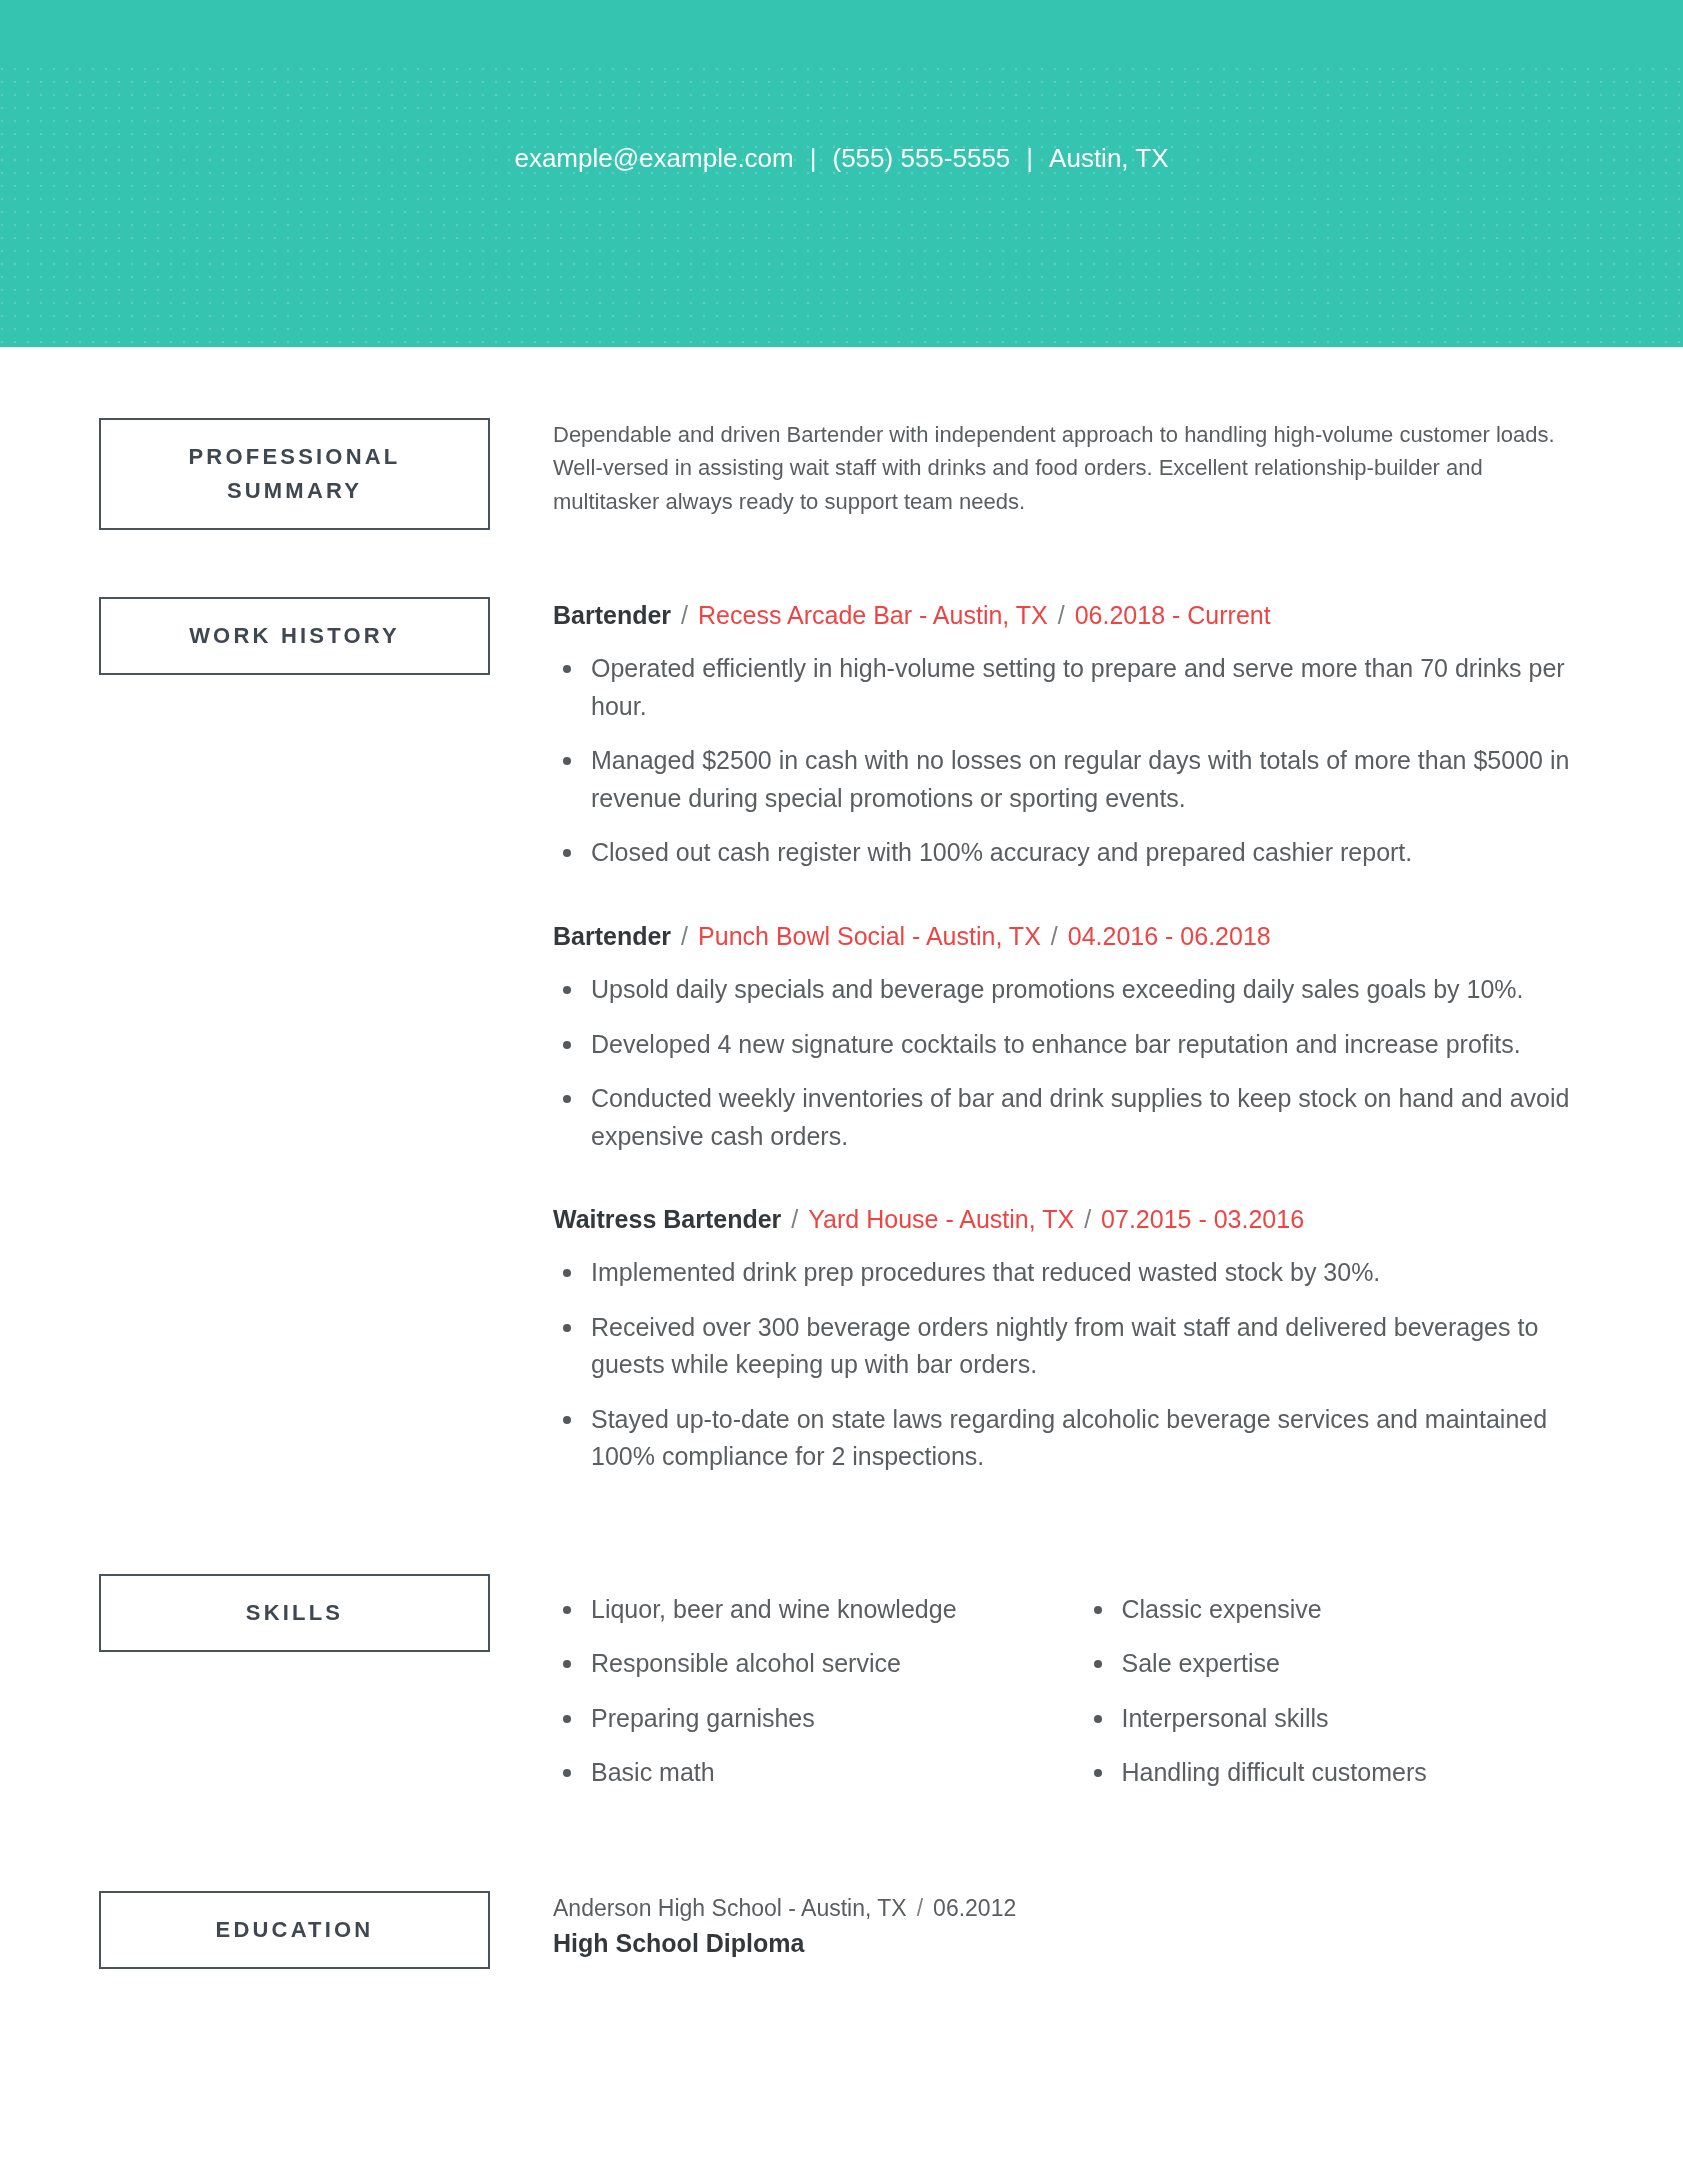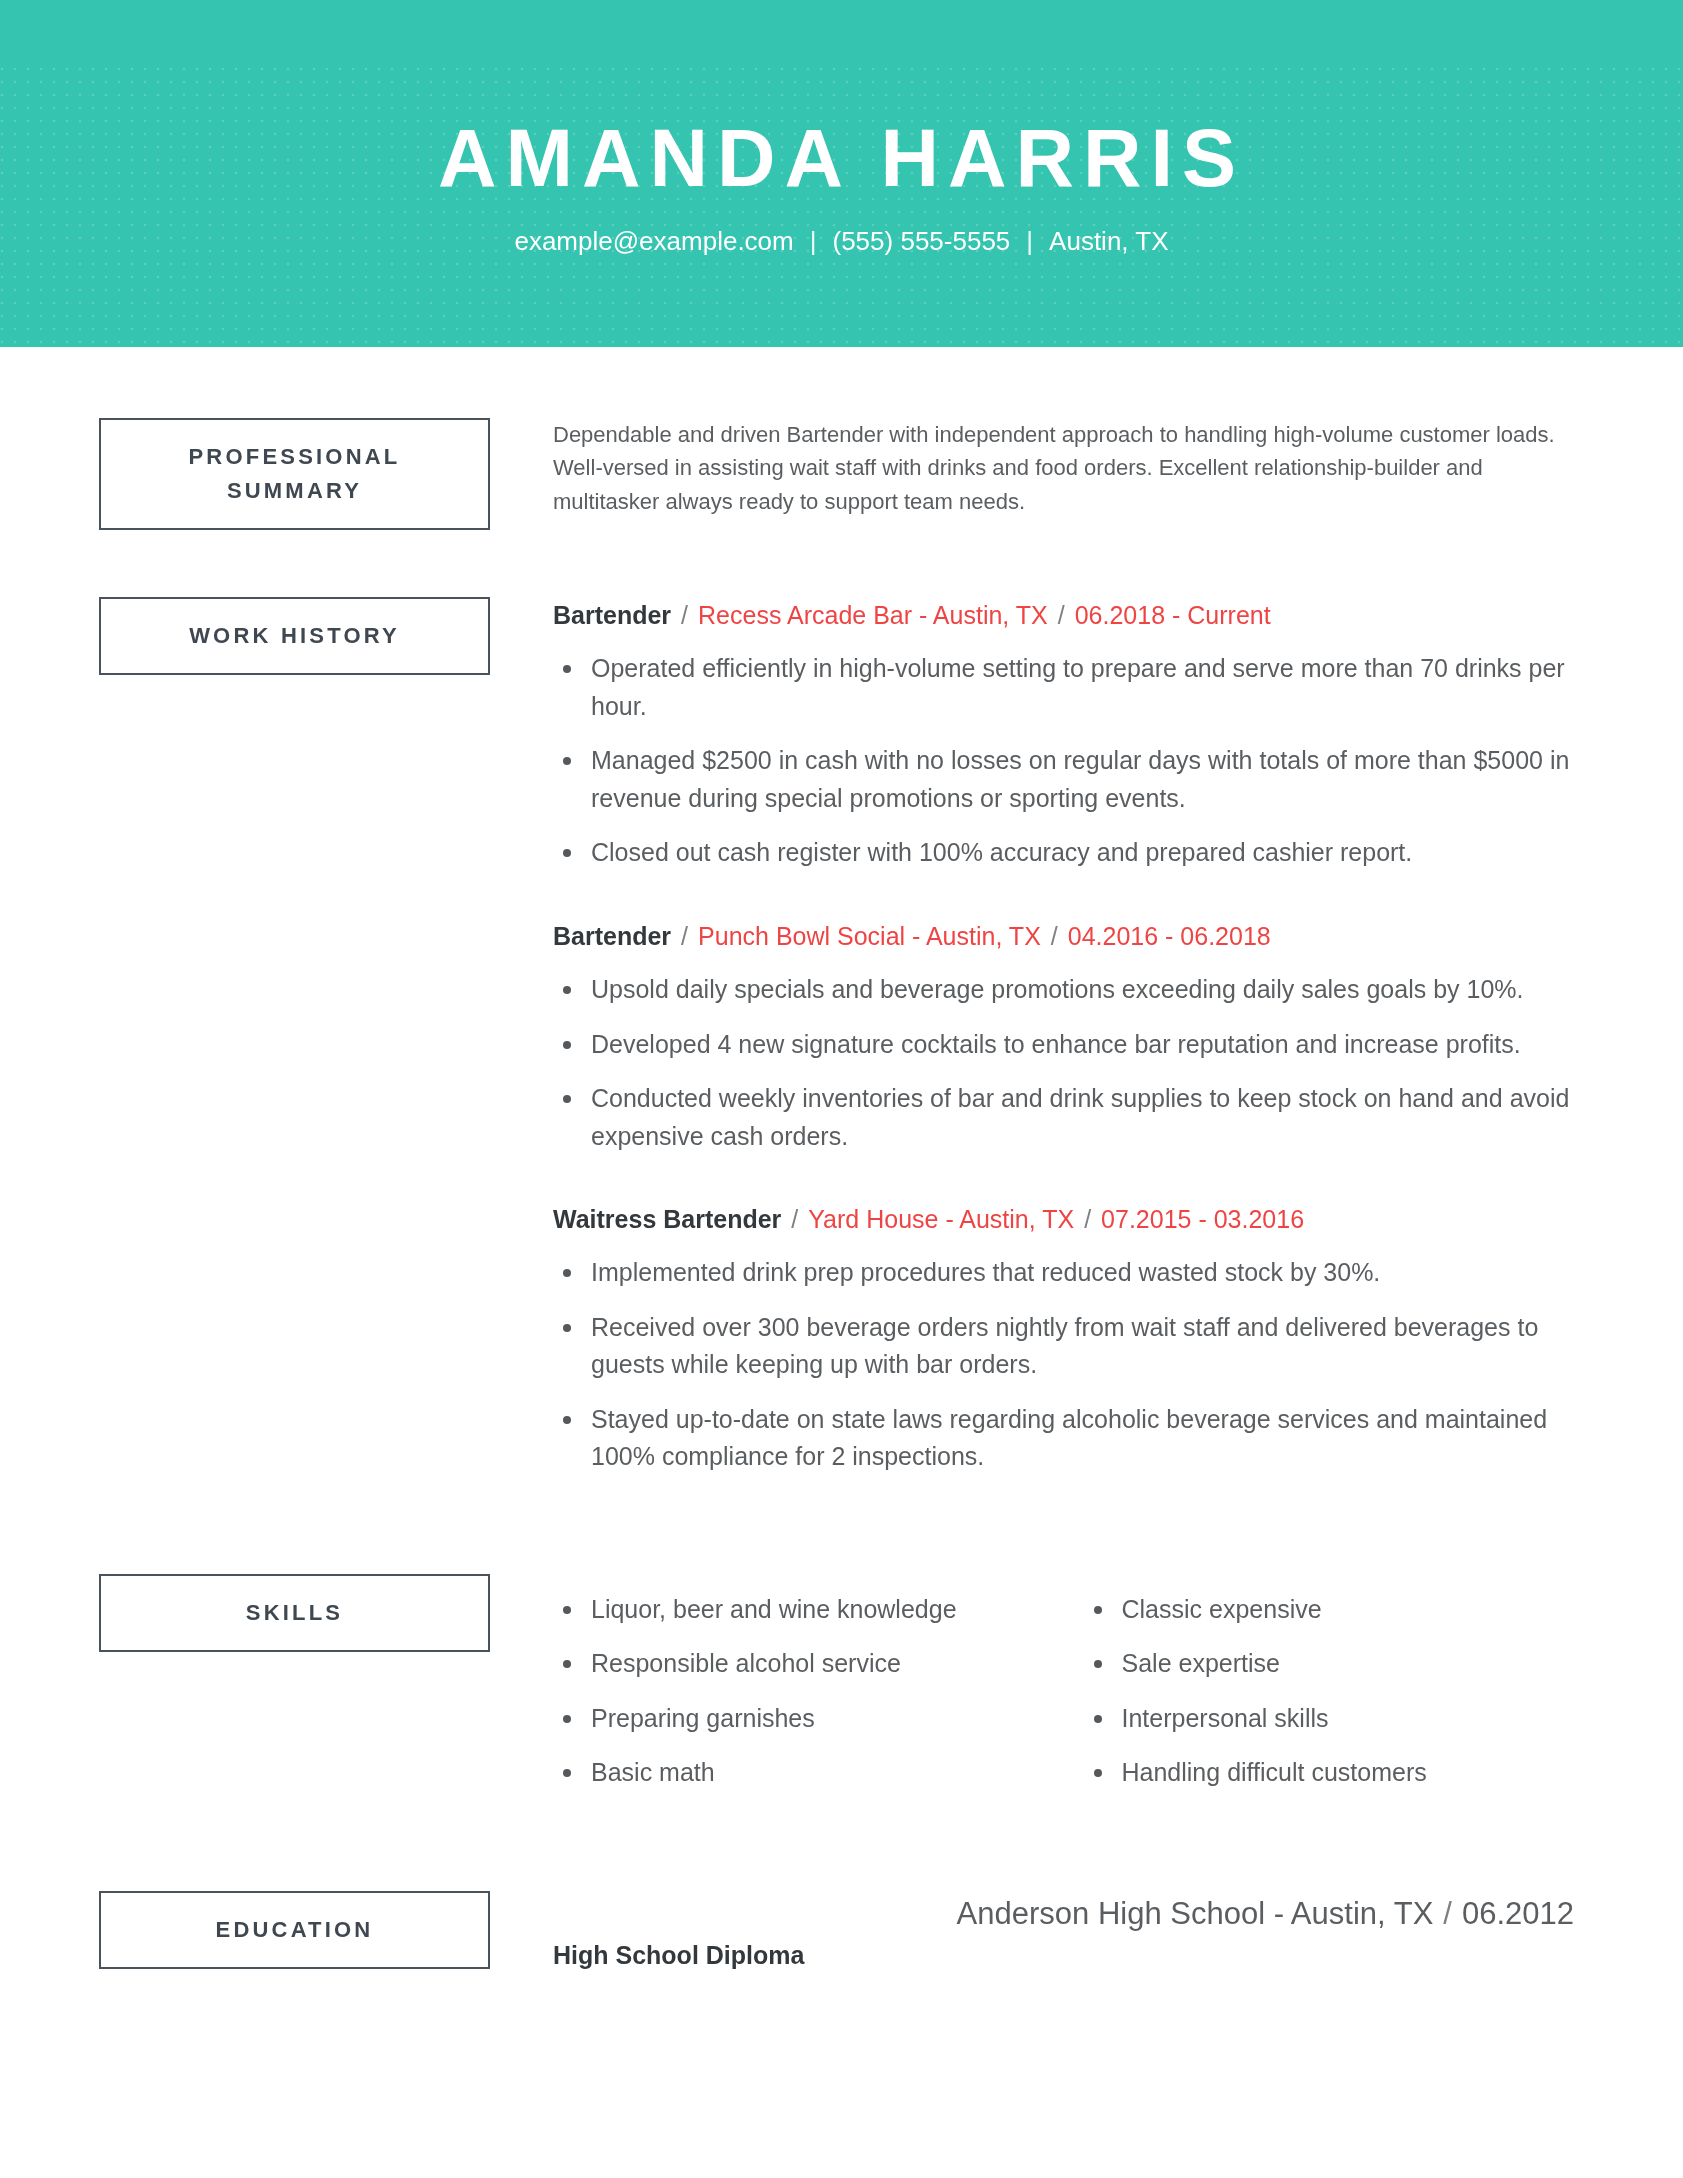--- a/index.html
+++ b/index.html
@@ -173,25 +173,24 @@
   .skills-col {
     flex: 0 0 50%;
     max-width: 50%;
     box-sizing: border-box;
   }
   .skills-col.col-right { padding-left: 20px; }
   .skills-col ul.bullets > li { margin-bottom: 12px; }
 
   
   .edu-line {
-    font-size: 31px;
+    font-size: 23px;
     line-height: 1.5;
     color: #5a5e61;
     white-space: nowrap;
-    text-align: right;
   }
   .edu-sep {
     display: inline-block;
     padding: 0 10px;
     color: #7d8183;
   }
   .edu-degree {
     font-size: 25px;
     line-height: 1.5;
     font-weight: 700;
@@ -205,21 +204,20 @@
   .pad-top { height: 71px; }
 </style>
 </head>
 <body>
 
 <div class="page">
 
   <div class="header">
     <div class="header-dots"></div>
     <div class="header-inner">
-      <h1 class="full-name">AMANDA HARRIS</h1>
       <p class="contact-line">
         <span>example@example.com</span><span class="contact-sep">|</span><span>(555) 555-5555</span><span class="contact-sep">|</span><span>Austin, TX</span>
       </p>
     </div>
   </div>
 
   <div class="content">
 
     <div class="pad-top"></div>
 

